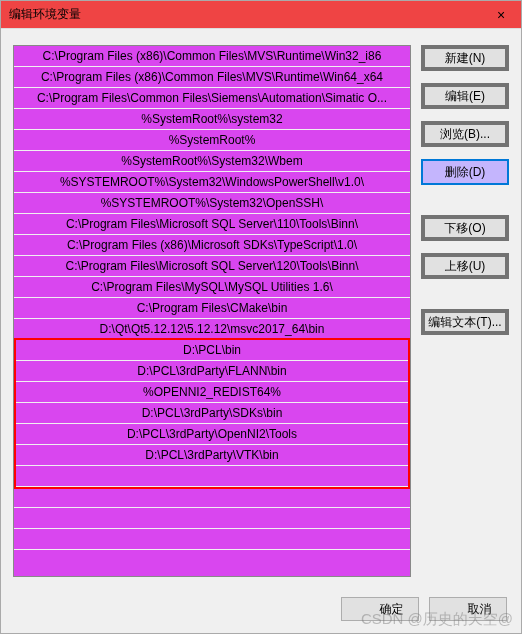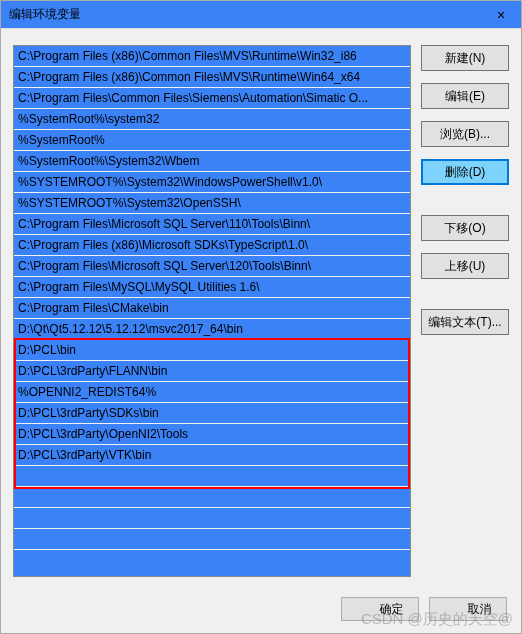--- a/index.html
+++ b/index.html
@@ -17,42 +17,43 @@
   background: #f0f0f0;
   border: 1px solid #aaa;
   display: flex;
   flex-direction: column;
 }
 .titlebar {
   display: flex;
   align-items: center;
   justify-content: space-between;
   height: 28px;
-  background: #3b82f6;
+  background: #ef4444;
   border-bottom: 1px solid #ddd;
   padding-left: 8px;
 }
 .titlebar .title { font-size: 12px; color: #000; }
 .close-btn {
   width: 40px; height: 28px;
   display: flex; align-items: center; justify-content: center;
   font-size: 14px; color: #000;
 }
 .content {
   flex: 1;
   padding: 16px 12px 8px 12px;
   display: flex;
   gap: 10px;
 }
 .list-wrap {
   flex: 1;
-  background: #3b82f6;
+  background: #d946ef;
   border: 1px solid #888;
   overflow: hidden;
   position: relative;
+  text-align: center;
 }
 .list {
   width: 100%;
 }
 .row {
   height: 21px;
   line-height: 21px;
   font-size: 12px;
   padding: 0 4px;
   white-space: nowrap;
@@ -69,30 +70,30 @@
 .button-col {
   width: 88px;
   display: flex;
   flex-direction: column;
   gap: 0;
 }
 .btn {
   height: 26px;
   margin-bottom: 12px;
   background: #e1e1e1;
-  border: 1px solid #737373;
+  border: 4px solid #737373;
   font-size: 12px;
   display: flex;
   align-items: center;
   justify-content: center;
   cursor: default;
 }
 .btn.selected {
   border: 2px solid #0078d7;
-  background: #7dd3fc;
+  background: #c4b5fd;
 }
 .spacer-lg { height: 18px; }
 .footer {
   height: 48px;
   display: flex;
   justify-content: flex-end;
   align-items: center;
   gap: 10px;
   padding: 0 14px;
   position: relative;

